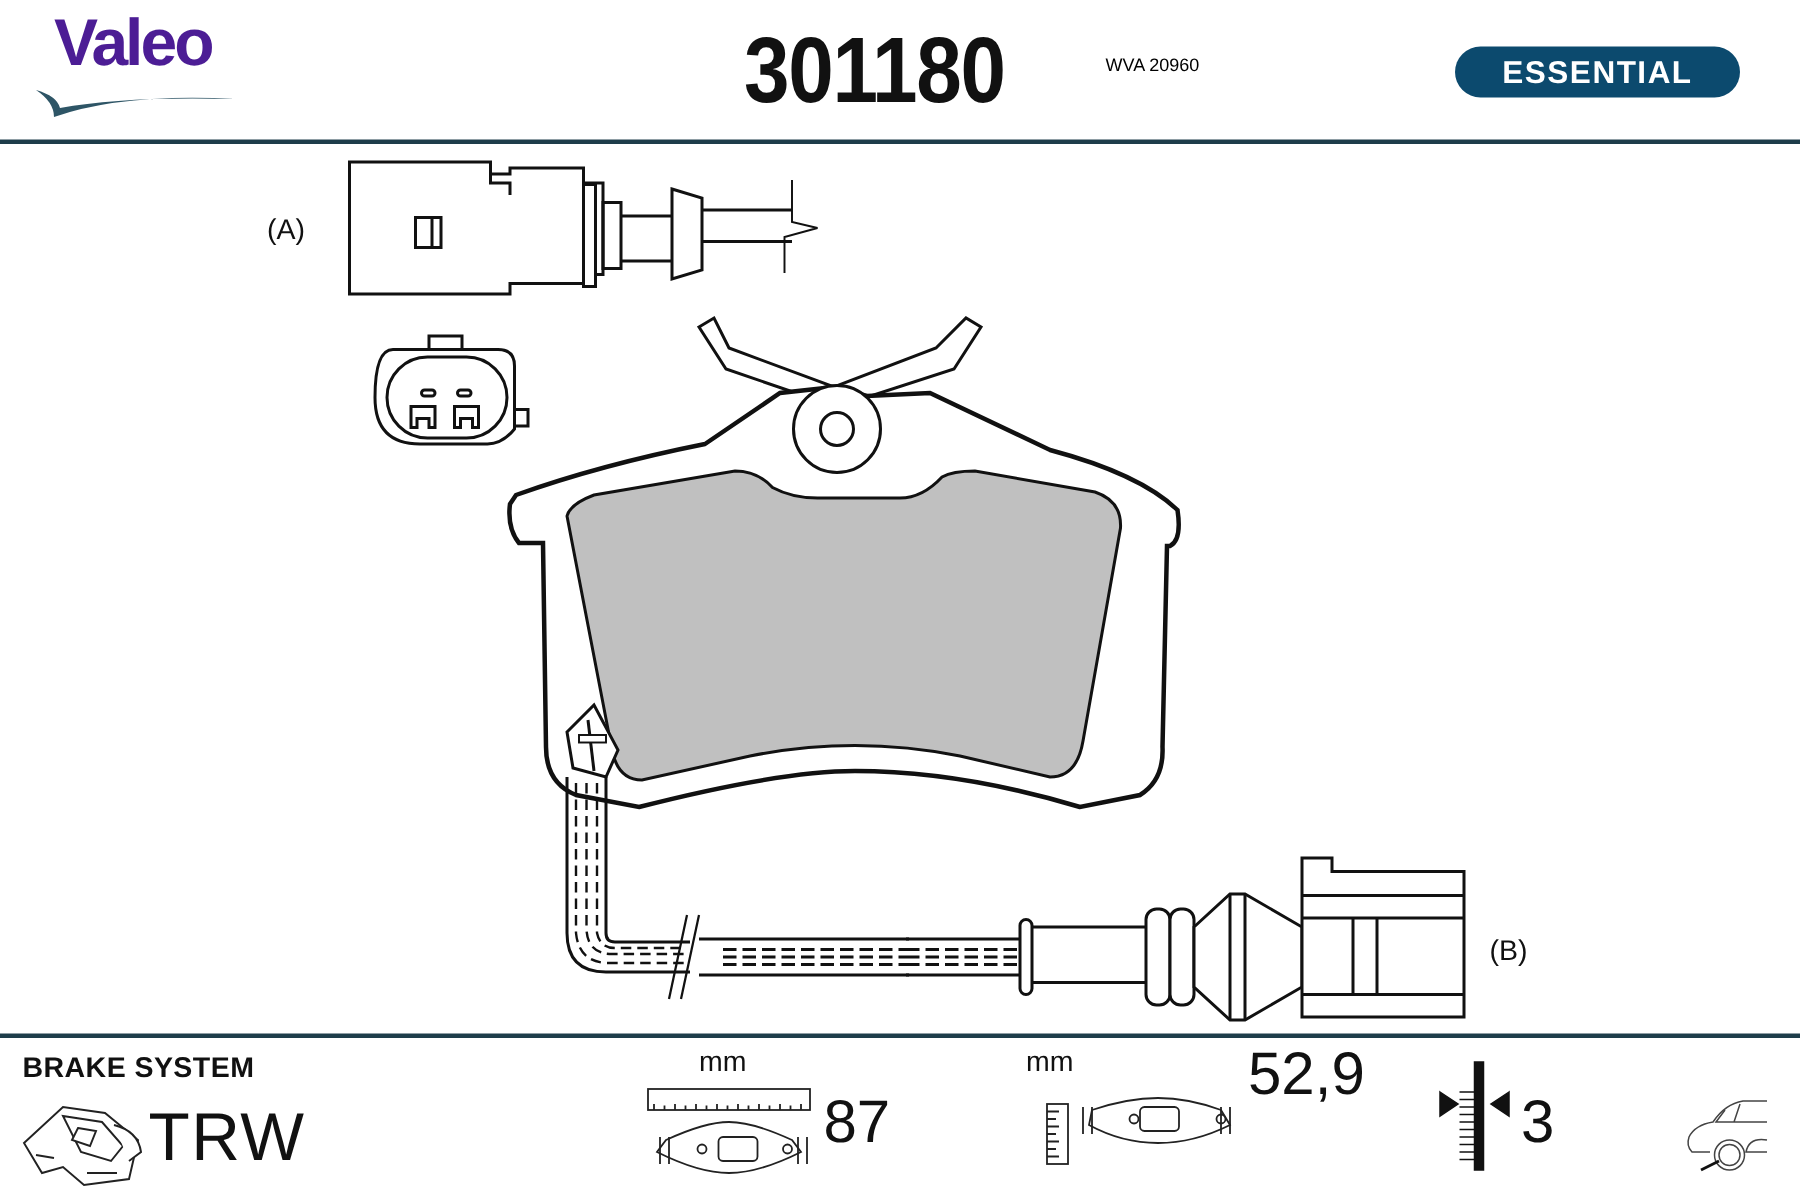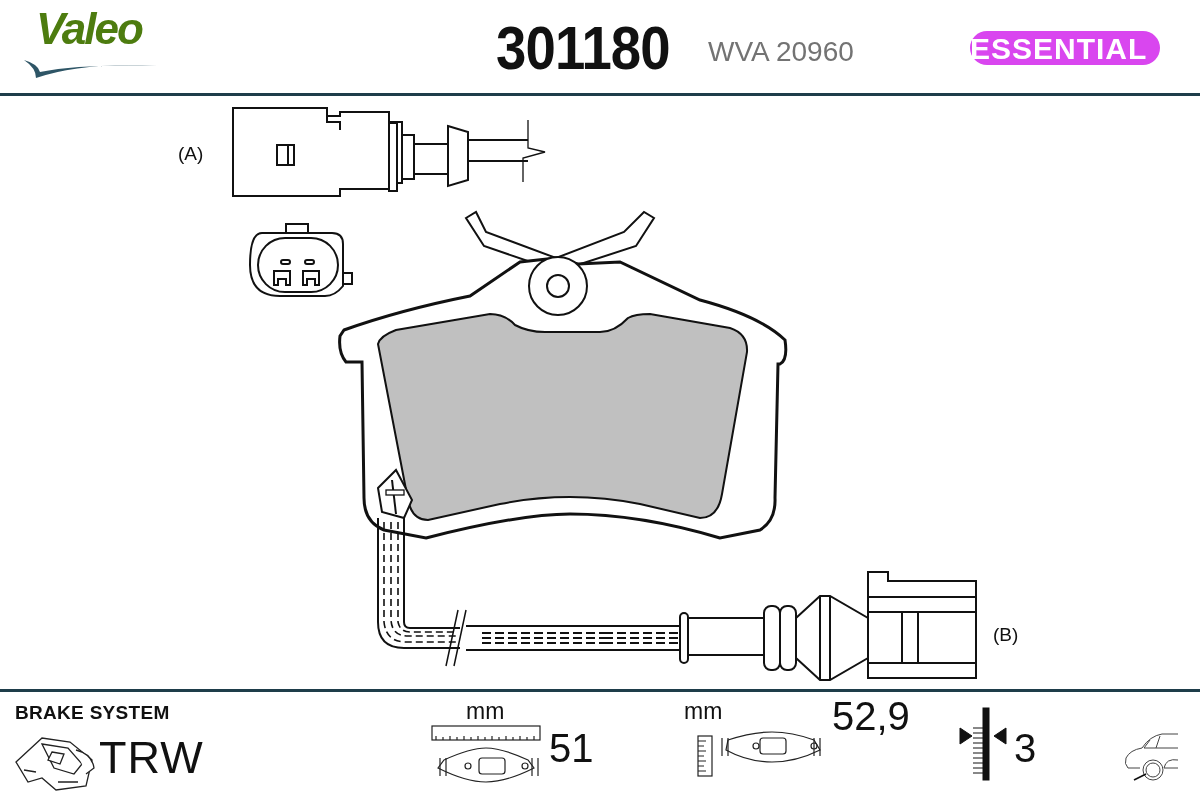--- a/index.html
+++ b/index.html
@@ -1,32 +1,32 @@
 <!DOCTYPE html>
 <html><head>
   <meta charset="utf-8">
   <style>
     html, body { margin: 0; padding: 0; background: #ffffff; }
     body { width: 1200px; height: 800px; position: relative; overflow: hidden; font-family: "Liberation Sans", sans-serif; color: #111; }
     .abs { position: absolute; }
     .header { position: absolute; left: 0; top: 0; width: 1200px; height: 95px; }
     .logo { position: absolute; left: 22px; top: 8px; width: 140px; height: 70px; }
-    .logo-text { position: absolute; left: 14px; top: -4px; font-family: "Liberation Sans", sans-serif; font-weight: 700; font-style: italic; font-size: 44px; color: #4d7c0f; letter-spacing: -2px; }
+    .logo-text { position: absolute; left: 14px; top: -4px; font-family: "Liberation Sans", sans-serif; font-weight: 700; font-size: 44px; color: #4c1d95; letter-spacing: -2px; }
     .part-number { position: absolute; left: 496px; top: 12px; font-family: "Liberation Sans", sans-serif; font-weight: 700; font-size: 62px; letter-spacing: -1px; color: #111; transform: scaleX(0.88); transform-origin: left top; }
-    .wva { position: absolute; left: 708px; top: 36px; font-size: 28px; color: #737373; }
-    .badge { position: absolute; left: 970px; top: 31px; width: 190px; height: 34px; border-radius: 17px; background: #d946ef; color: #fff; font-weight: 700; font-size: 30px; text-align: left; line-height: 35px; letter-spacing: 1px; }
+    .wva { position: absolute; left: 737px; top: 36px; font-size: 12px; color: #000000; }
+    .badge { position: absolute; left: 970px; top: 31px; width: 190px; height: 34px; border-radius: 17px; background: #0c4a6e; color: #fff; font-weight: 700; font-size: 21px; text-align: center; line-height: 35px; letter-spacing: 1px; }
     .rule { position: absolute; left: 0; width: 1200px; height: 3px; background: #1e3d4a; }
     .rule-top { top: 93px; }
     .rule-bottom { top: 689px; }
     .label-A { position: absolute; left: 178px; top: 143px; font-size: 19px; }
     .label-B { position: absolute; left: 993px; top: 624px; font-size: 19px; }
     .drawing { position: absolute; left: 0; top: 96px; }
     .brake-title { position: absolute; left: 15px; top: 702px; font-weight: 700; font-size: 19px; letter-spacing: 0.3px; }
     .brake-brand { position: absolute; left: 99px; top: 732px; font-size: 45px; letter-spacing: 1px; }
-    .mm { position: absolute; font-size: 23px; }
+    .mm { position: absolute; font-size: 19px; }
     .big-num { position: absolute; font-size: 40px; }
     svg { display: block; }
   </style>
 </head>
 <body>
 
 <div class="header">
   <div class="logo">
     <span class="logo-text">Valeo</span>
     <svg class="abs" style="left:0;top:42px" width="140" height="30">
@@ -146,21 +146,21 @@
   <g fill="none" stroke="#222" stroke-width="1.2">
     <rect x="2" y="2" width="108" height="14"></rect>
     <path d="M6 16 V12 M13 16 V13 M20 16 V12 M27 16 V13 M34 16 V12 M41 16 V13 M48 16 V12 M55 16 V13 M62 16 V12 M69 16 V13 M76 16 V12 M83 16 V13 M90 16 V12 M97 16 V13 M104 16 V12"></path>
     <path d="M14 36 Q 40 24 56 24 Q 72 24 98 36 L104 44 Q 76 58 56 58 Q 36 58 8 44 Z" fill="#fff"></path>
     <circle cx="38" cy="42" r="3"></circle>
       <circle cx="95" cy="42" r="3"></circle>
     <rect x="49" y="34" width="26" height="16" rx="3"></rect>
     <path d="M10 34 V52 M16 34 V52 M102 34 V52 M108 34 V52"></path>
   </g>
 </svg>
-<div class="big-num" style="left:549px;top:726px">51</div>
+<div class="big-num" style="left:549px;top:726px">87</div>
 
 <div class="mm" style="left:684px;top:698px">mm</div>
 <svg class="abs" style="left:696px;top:724px" width="132" height="56">
   <g fill="none" stroke="#222" stroke-width="1.2">
     <rect x="2" y="12" width="14" height="40"></rect>
     <path d="M2 17 H10 M2 22 H8 M2 27 H10 M2 32 H8 M2 37 H10 M2 42 H8 M2 47 H10"></path>
     <path d="M32 16 Q 56 8 76 8 Q 96 8 118 16 L124 26 Q 100 38 76 38 Q 52 38 30 26 Z" fill="#fff"></path>
     <circle cx="60" cy="22" r="3"></circle>
       <circle cx="118" cy="22" r="3"></circle>
     <rect x="64" y="14" width="26" height="16" rx="3"></rect>

